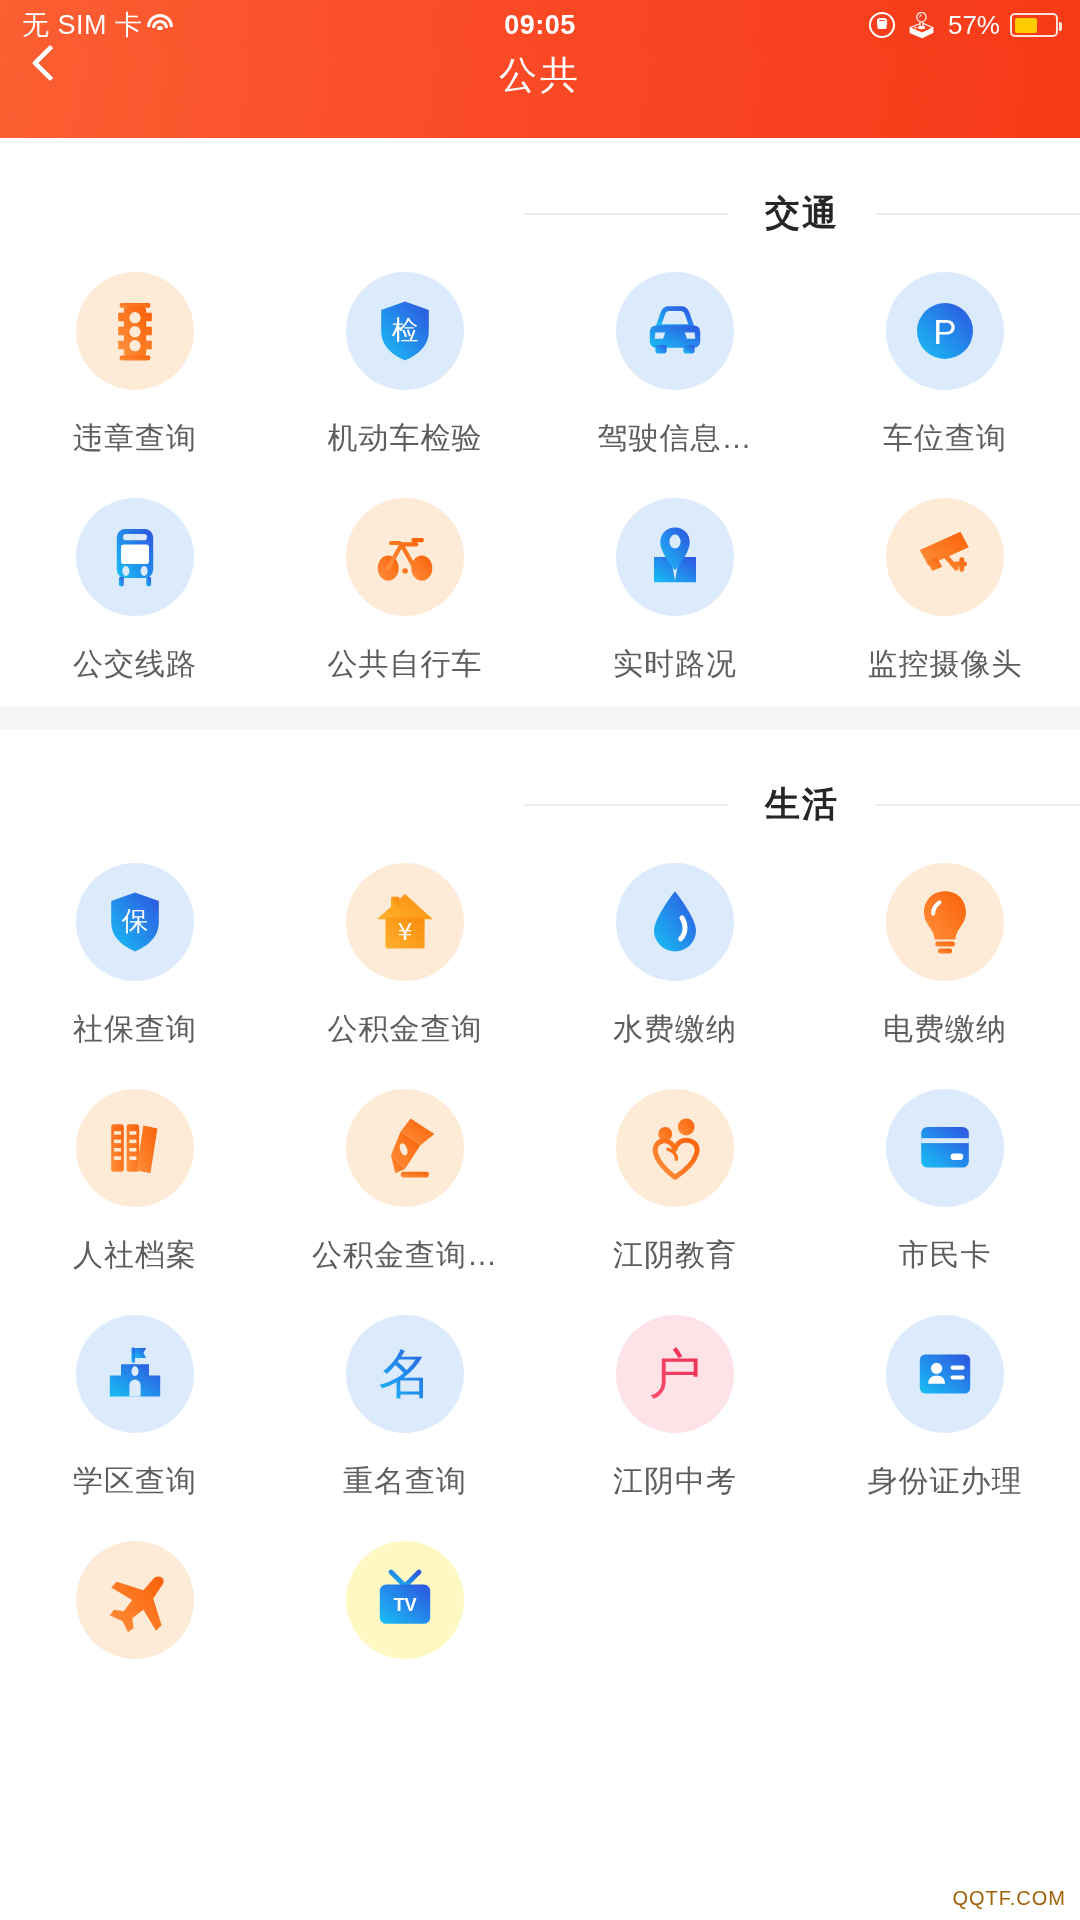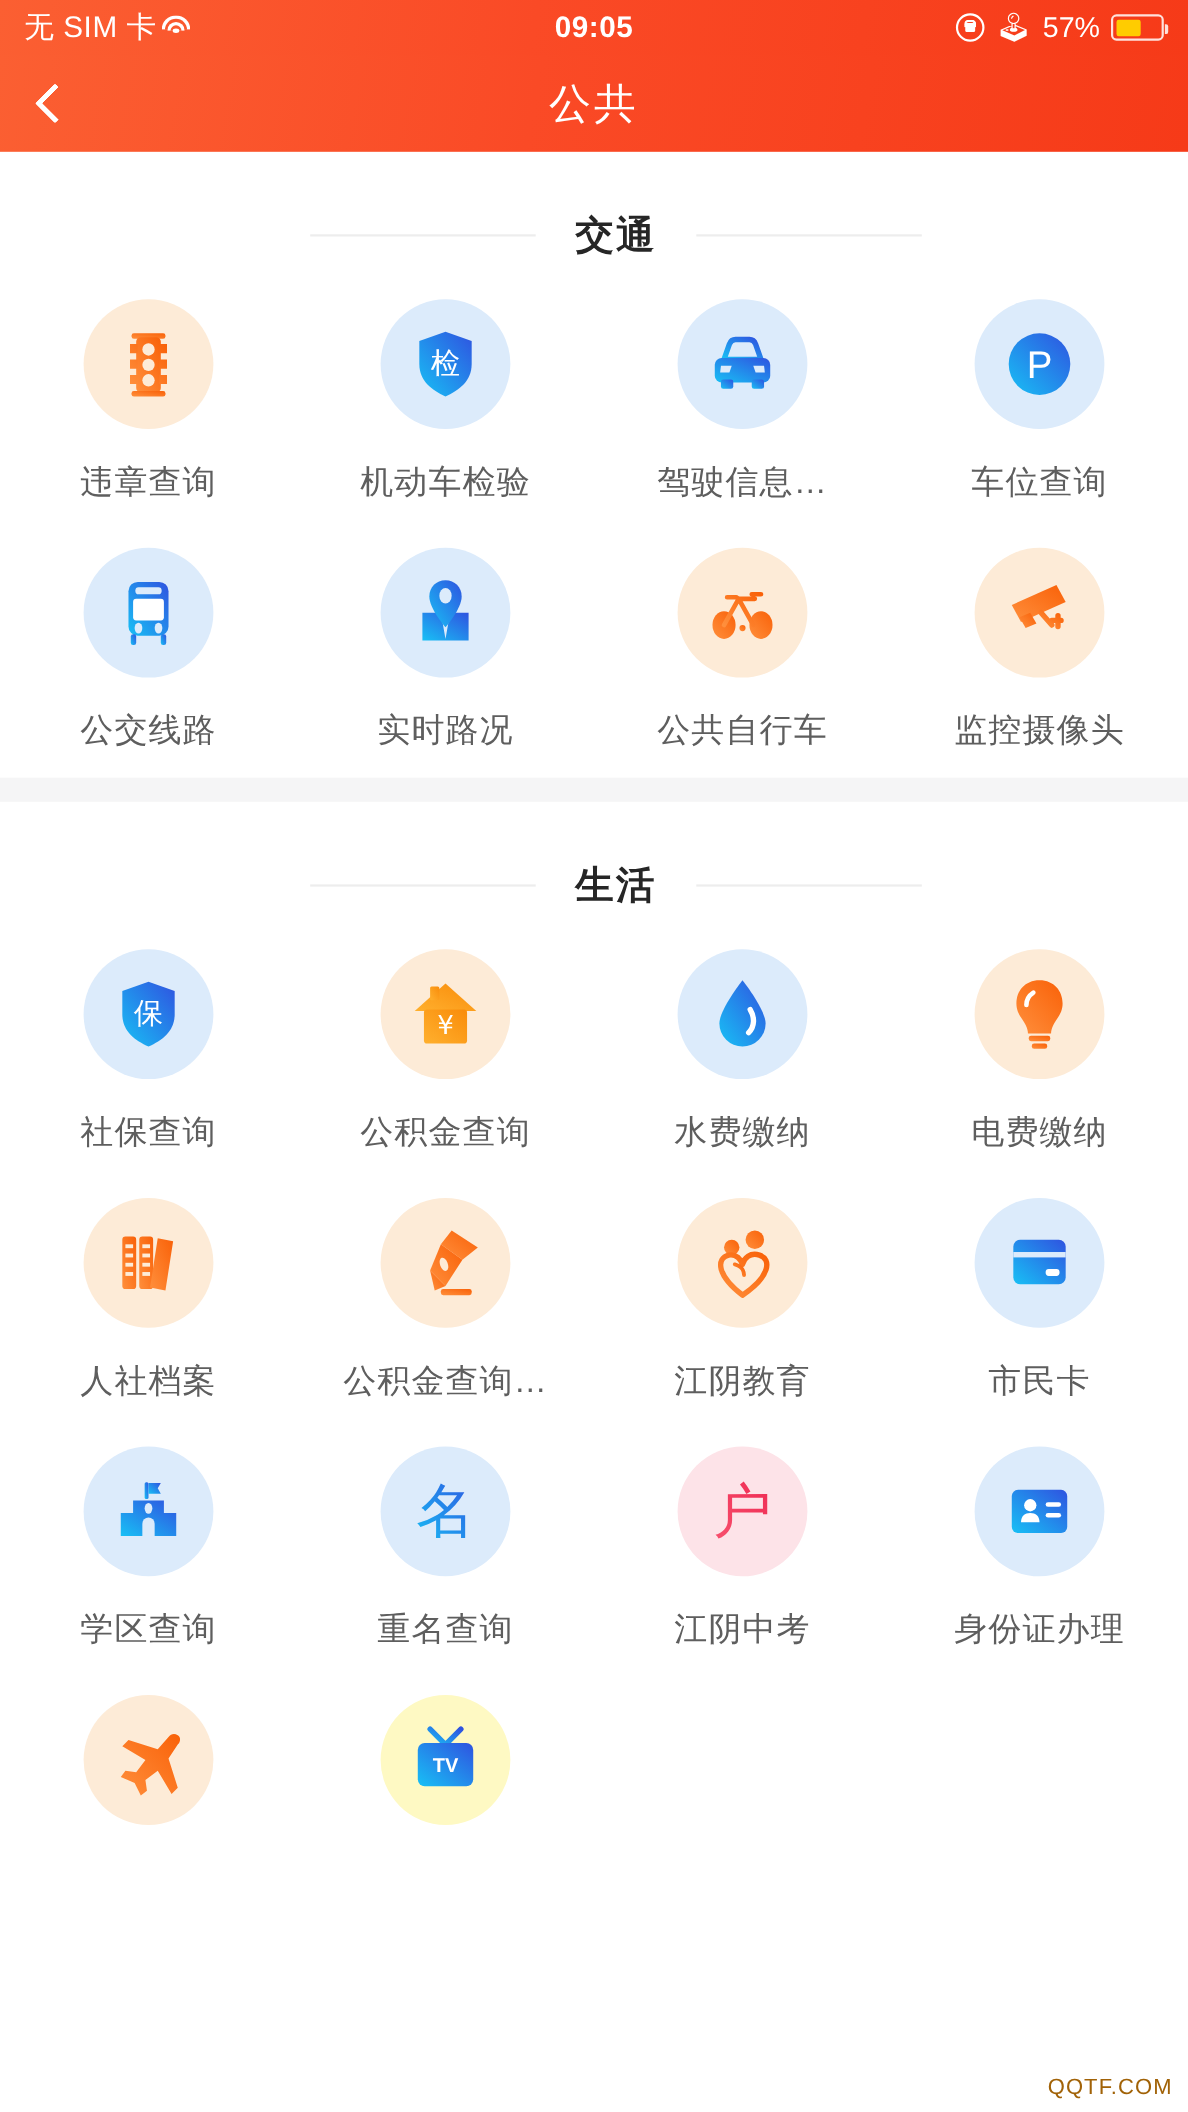--- a/index.html
+++ b/index.html
@@ -37,33 +37,33 @@
   .rot-lock::before { content:""; position:absolute; left:50%; top:4px; transform:translateX(-50%); width:7px; height:5px; border:2px solid #fff; border-bottom:none; border-radius:4px 4px 0 0; }
   .bt-icon { font-size:26px; line-height:1; }
   .battery { width:48px; height:24px; border:2.5px solid rgba(255,255,255,.85); border-radius:5px; padding:2.5px; position:relative; }
   .battery::after { content:""; position:absolute; right:-6px; top:7px; width:3px; height:9px; background:rgba(255,255,255,.85); border-radius:0 2px 2px 0;}
   .battery span { display:block; height:100%; background:#ffcc00; border-radius:2px; }
 
   
   .navbar {
     height:88px;
     background:linear-gradient(100deg,#fb5f32 0%,#fa4a26 45%,#f63a18 100%);
-    display:flex; align-items:center; position:relative;
+    display:flex; align-items:flex-start; position:relative;
   }
   .back-btn { width:100px; display:flex; align-items:center; justify-content:center; }
   .chev { width:26px; height:26px; border-left:5px solid #fff; border-bottom:5px solid #fff; transform:rotate(45deg); border-radius:2px;}
   .nav-title {
     position:absolute; left:0; right:0; text-align:center;
     color:#fff; font-size:38px; font-weight:500; letter-spacing:3px;
     pointer-events:none;
   }
 
   
   .section { background:#fff; }
-  .sec-head { display:flex; align-items:center; justify-content:center; gap:36px; padding:52px 0 18px;margin-left:40px; }
+  .sec-head { display:flex; align-items:center; justify-content:flex-end; gap:36px; padding:52px 0 18px;margin-left:40px; }
   .sec-head .rule { width:205px; height:2px; background:#ededed; }
   .sec-head .ttl { font-size:35px; color:#262626; font-weight:600; letter-spacing:2px; }
   .gap-band { height:22px; background:#f5f5f6; }
 
   .grid { display:grid; grid-template-columns:repeat(4,1fr); }
   .cell { display:flex; flex-direction:column; align-items:center; padding:17px 0 22px; }
   .bubble {
     width:118px; height:118px; border-radius:50%;
     display:flex; align-items:center; justify-content:center;
     position:relative;
@@ -257,48 +257,20 @@
               <rect x="30" y="32" width="40" height="28" rx="4" fill="#fff"></rect>
               <ellipse cx="37" cy="70" rx="5" ry="7" fill="#dcebfb"></ellipse>
               <ellipse cx="63" cy="70" rx="5" ry="7" fill="#dcebfb"></ellipse>
               <rect x="27" y="78" width="7" height="14" rx="3" fill="url(#gb)"></rect>
               <rect x="66" y="78" width="7" height="14" rx="3" fill="url(#gb)"></rect>
             </svg>
           </div>
           <div class="cell-label">公交线路</div>
         </div>
         <div class="cell">
-          <div class="bubble" style="background: rgb(220, 235, 251);">
-            <svg width="70" height="70" viewBox="0 0 100 100">
-              <defs>
-                <linearGradient id="gb" x1="0" y1="1" x2="1" y2="0">
-                  <stop offset="0" stop-color="#18c0f5"></stop>
-                  <stop offset="1" stop-color="#2f53e0"></stop>
-                </linearGradient>
-                <linearGradient id="go" x1="0" y1="1" x2="1" y2="0">
-                  <stop offset="0" stop-color="#ff8f3c"></stop>
-                  <stop offset="1" stop-color="#f96108"></stop>
-                </linearGradient>
-                <linearGradient id="gy" x1="0" y1="1" x2="1" y2="0">
-                  <stop offset="0" stop-color="#ffb02e"></stop>
-                  <stop offset="1" stop-color="#f98c0a"></stop>
-                </linearGradient>
-                <linearGradient id="gp" x1="0" y1="1" x2="1" y2="0">
-                  <stop offset="0" stop-color="#f8526f"></stop>
-                  <stop offset="1" stop-color="#ee2a52"></stop>
-                </linearGradient>
-              </defs>
-              <path d="M20 50 h24 l6 34 6-34 h24 v36 H20z" fill="url(#gb)"></path>
-              <path d="M50 8c-12 0-21 9-21 21 0 16 21 40 21 40s21-24 21-40c0-12-9-21-21-21z" fill="url(#gb)"></path>
-              <ellipse cx="50" cy="28" rx="8" ry="10" fill="#dcebfb"></ellipse>
-            </svg>
-          </div>
-          <div class="cell-label">实时路况</div>
-        </div>
-        <div class="cell">
           <div class="bubble" style="background: rgb(253, 235, 215);">
             <svg width="70" height="70" viewBox="0 0 100 100">
               <defs>
                 <linearGradient id="gb" x1="0" y1="1" x2="1" y2="0">
                   <stop offset="0" stop-color="#18c0f5"></stop>
                   <stop offset="1" stop-color="#2f53e0"></stop>
                 </linearGradient>
                 <linearGradient id="go" x1="0" y1="1" x2="1" y2="0">
                   <stop offset="0" stop-color="#ff8f3c"></stop>
                   <stop offset="1" stop-color="#f96108"></stop>
@@ -313,20 +285,48 @@
                 </linearGradient>
               </defs>
               <ellipse cx="26" cy="66" rx="15" ry="18" fill="url(#go)"></ellipse>
               <ellipse cx="74" cy="66" rx="15" ry="18" fill="url(#go)"></ellipse>
               <path d="M26 66 L45 32 L64 66 M45 32 H66 M30 30 h12 M62 26 h12" stroke="url(#go)" stroke-width="6" fill="none" stroke-linecap="round" stroke-linejoin="round"></path>
               <path d="M45 66 h18" stroke="url(#go)" stroke-width="5" stroke-linecap="round"></path>
               <circle cx="50" cy="70" r="4" fill="url(#go)"></circle>
             </svg>
           </div>
           <div class="cell-label">公共自行车</div>
+        </div>
+        <div class="cell">
+          <div class="bubble" style="background: rgb(220, 235, 251);">
+            <svg width="70" height="70" viewBox="0 0 100 100">
+              <defs>
+                <linearGradient id="gb" x1="0" y1="1" x2="1" y2="0">
+                  <stop offset="0" stop-color="#18c0f5"></stop>
+                  <stop offset="1" stop-color="#2f53e0"></stop>
+                </linearGradient>
+                <linearGradient id="go" x1="0" y1="1" x2="1" y2="0">
+                  <stop offset="0" stop-color="#ff8f3c"></stop>
+                  <stop offset="1" stop-color="#f96108"></stop>
+                </linearGradient>
+                <linearGradient id="gy" x1="0" y1="1" x2="1" y2="0">
+                  <stop offset="0" stop-color="#ffb02e"></stop>
+                  <stop offset="1" stop-color="#f98c0a"></stop>
+                </linearGradient>
+                <linearGradient id="gp" x1="0" y1="1" x2="1" y2="0">
+                  <stop offset="0" stop-color="#f8526f"></stop>
+                  <stop offset="1" stop-color="#ee2a52"></stop>
+                </linearGradient>
+              </defs>
+              <path d="M20 50 h24 l6 34 6-34 h24 v36 H20z" fill="url(#gb)"></path>
+              <path d="M50 8c-12 0-21 9-21 21 0 16 21 40 21 40s21-24 21-40c0-12-9-21-21-21z" fill="url(#gb)"></path>
+              <ellipse cx="50" cy="28" rx="8" ry="10" fill="#dcebfb"></ellipse>
+            </svg>
+          </div>
+          <div class="cell-label">实时路况</div>
         </div>
         <div class="cell">
           <div class="bubble" style="background: rgb(253, 235, 215);">
             <svg width="70" height="70" viewBox="0 0 100 100">
               <defs>
                 <linearGradient id="gb" x1="0" y1="1" x2="1" y2="0">
                   <stop offset="0" stop-color="#18c0f5"></stop>
                   <stop offset="1" stop-color="#2f53e0"></stop>
                 </linearGradient>
                 <linearGradient id="go" x1="0" y1="1" x2="1" y2="0">

